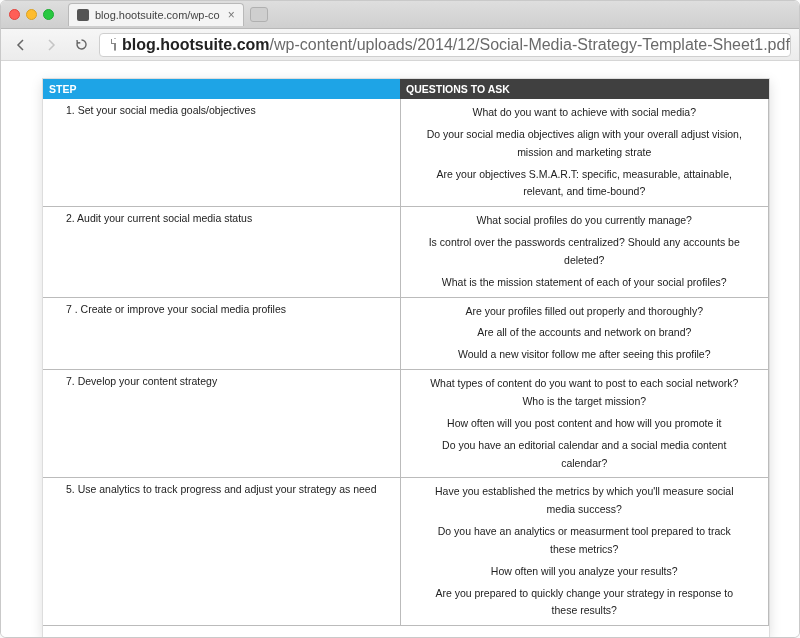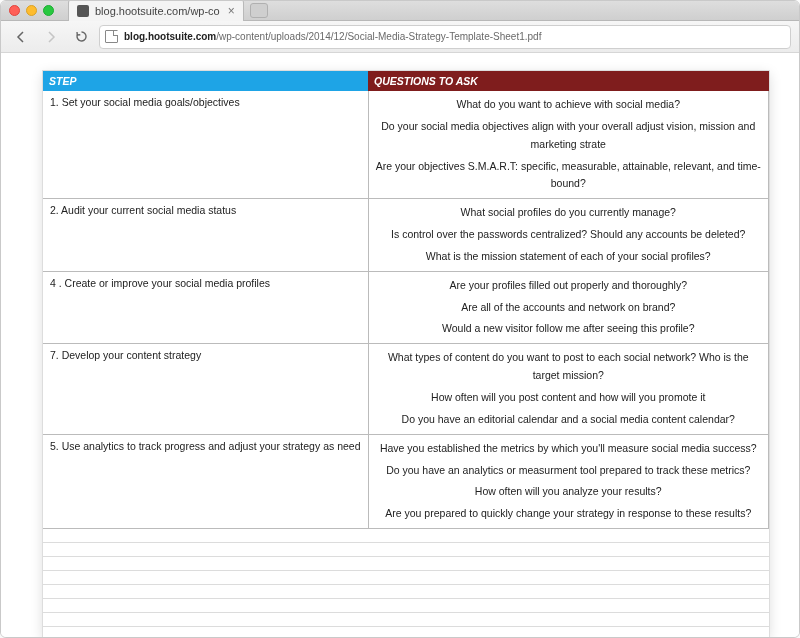--- a/index.html
+++ b/index.html
@@ -15,21 +15,21 @@
       height: 638px;
       border: 1px solid #c9c9c9;
       border-radius: 6px;
       overflow: hidden;
       display: flex;
       flex-direction: column;
       box-shadow: 0 2px 10px rgba(0,0,0,0.08);
       background: #fff;
     }
     .tabbar {
-      height: 20px;
+      height: 28px;
       background: linear-gradient(#dedede, #cfcfcf);
       display: flex;
       align-items: center;
       padding: 0 8px;
       gap: 6px;
       border-bottom: 1px solid #b8b8b8;
     }
     .traffic { display: flex; gap: 6px; margin-right: 8px; }
     .tl { width: 11px; height: 11px; border-radius: 50%; }
     .tl.red { background: #ff5f57; border: 1px solid #e0443e; }
@@ -78,22 +78,22 @@
     }
     .nav-btn.disabled { color: #bfbfbf; }
     .url-bar {
       flex: 1;
       height: 24px;
       background: #fff;
       border: 1px solid #cfcfcf;
       border-radius: 4px;
       display: flex;
       align-items: center;
-      padding: 0 5px;
-      font-size: 10px;
+      padding: 0 14px;
+      font-size: 16px;
       color: #333;
       overflow: hidden;
       white-space: nowrap;
     }
     .url-bar .page-icon {
       width: 13px; height: 13px; border: 1px solid #888; border-radius: 1px; margin-right: 6px;
       position: relative;
     }
     .url-bar .page-icon::after {
       content: ""; position: absolute; top: 0; right: -1px; width: 4px; height: 4px;
@@ -133,27 +133,26 @@
       width: 100%;
       font-size: 10.5px;
       color: #222;
     }
     .pdf-table th {
       text-align: left;
       font-weight: 600;
       color: #fff;
       padding: 4px 6px;
       font-size: 10.5px;
-      font-style: italic;
     }
     .th-step { background: #1ea4e6; width: 40%; }
-    .th-questions { background: #7f1d1d; }
+    .th-questions { background: #404040; }
     .pdf-table td {
       vertical-align: top;
-      padding: 3px 7px;
+      padding: 3px 23px;
       border-right: 1px solid #bbb;
       line-height: 1.7;
     }
     .step-cell { border-right: 1px solid #bbb; white-space: nowrap; overflow: hidden; }
     .row-sep td { border-bottom: 1px solid #bbb; }
     .q-list div { padding: 2px 0; text-align: center; }
     .empty-rows td {
       height: 14px;
       border-bottom: 1px solid #dcdcdc;
       border-right: none;
@@ -227,21 +226,21 @@
             <td class="step-cell">2. Audit your current social media status</td>
             <td>
               <div class="q-list">
                 <div>What social profiles do you currently manage?</div>
                 <div>Is control over the passwords centralized? Should any accounts be deleted?</div>
                 <div>What is the mission statement of each of your social profiles?</div>
               </div>
             </td>
           </tr>
           <tr class="row-sep">
-            <td class="step-cell">4 . Create or improve your social media profiles</td>
+            <td class="step-cell">7 . Create or improve your social media profiles</td>
             <td>
               <div class="q-list">
                 <div>Are your profiles filled out properly and thoroughly?</div>
                 <div>Are all of the accounts and network on brand?</div>
                 <div>Would a new visitor follow me after seeing this profile?</div>
               </div>
             </td>
           </tr>
           <tr class="row-sep">
             <td class="step-cell">7. Develop your content strategy</td>

